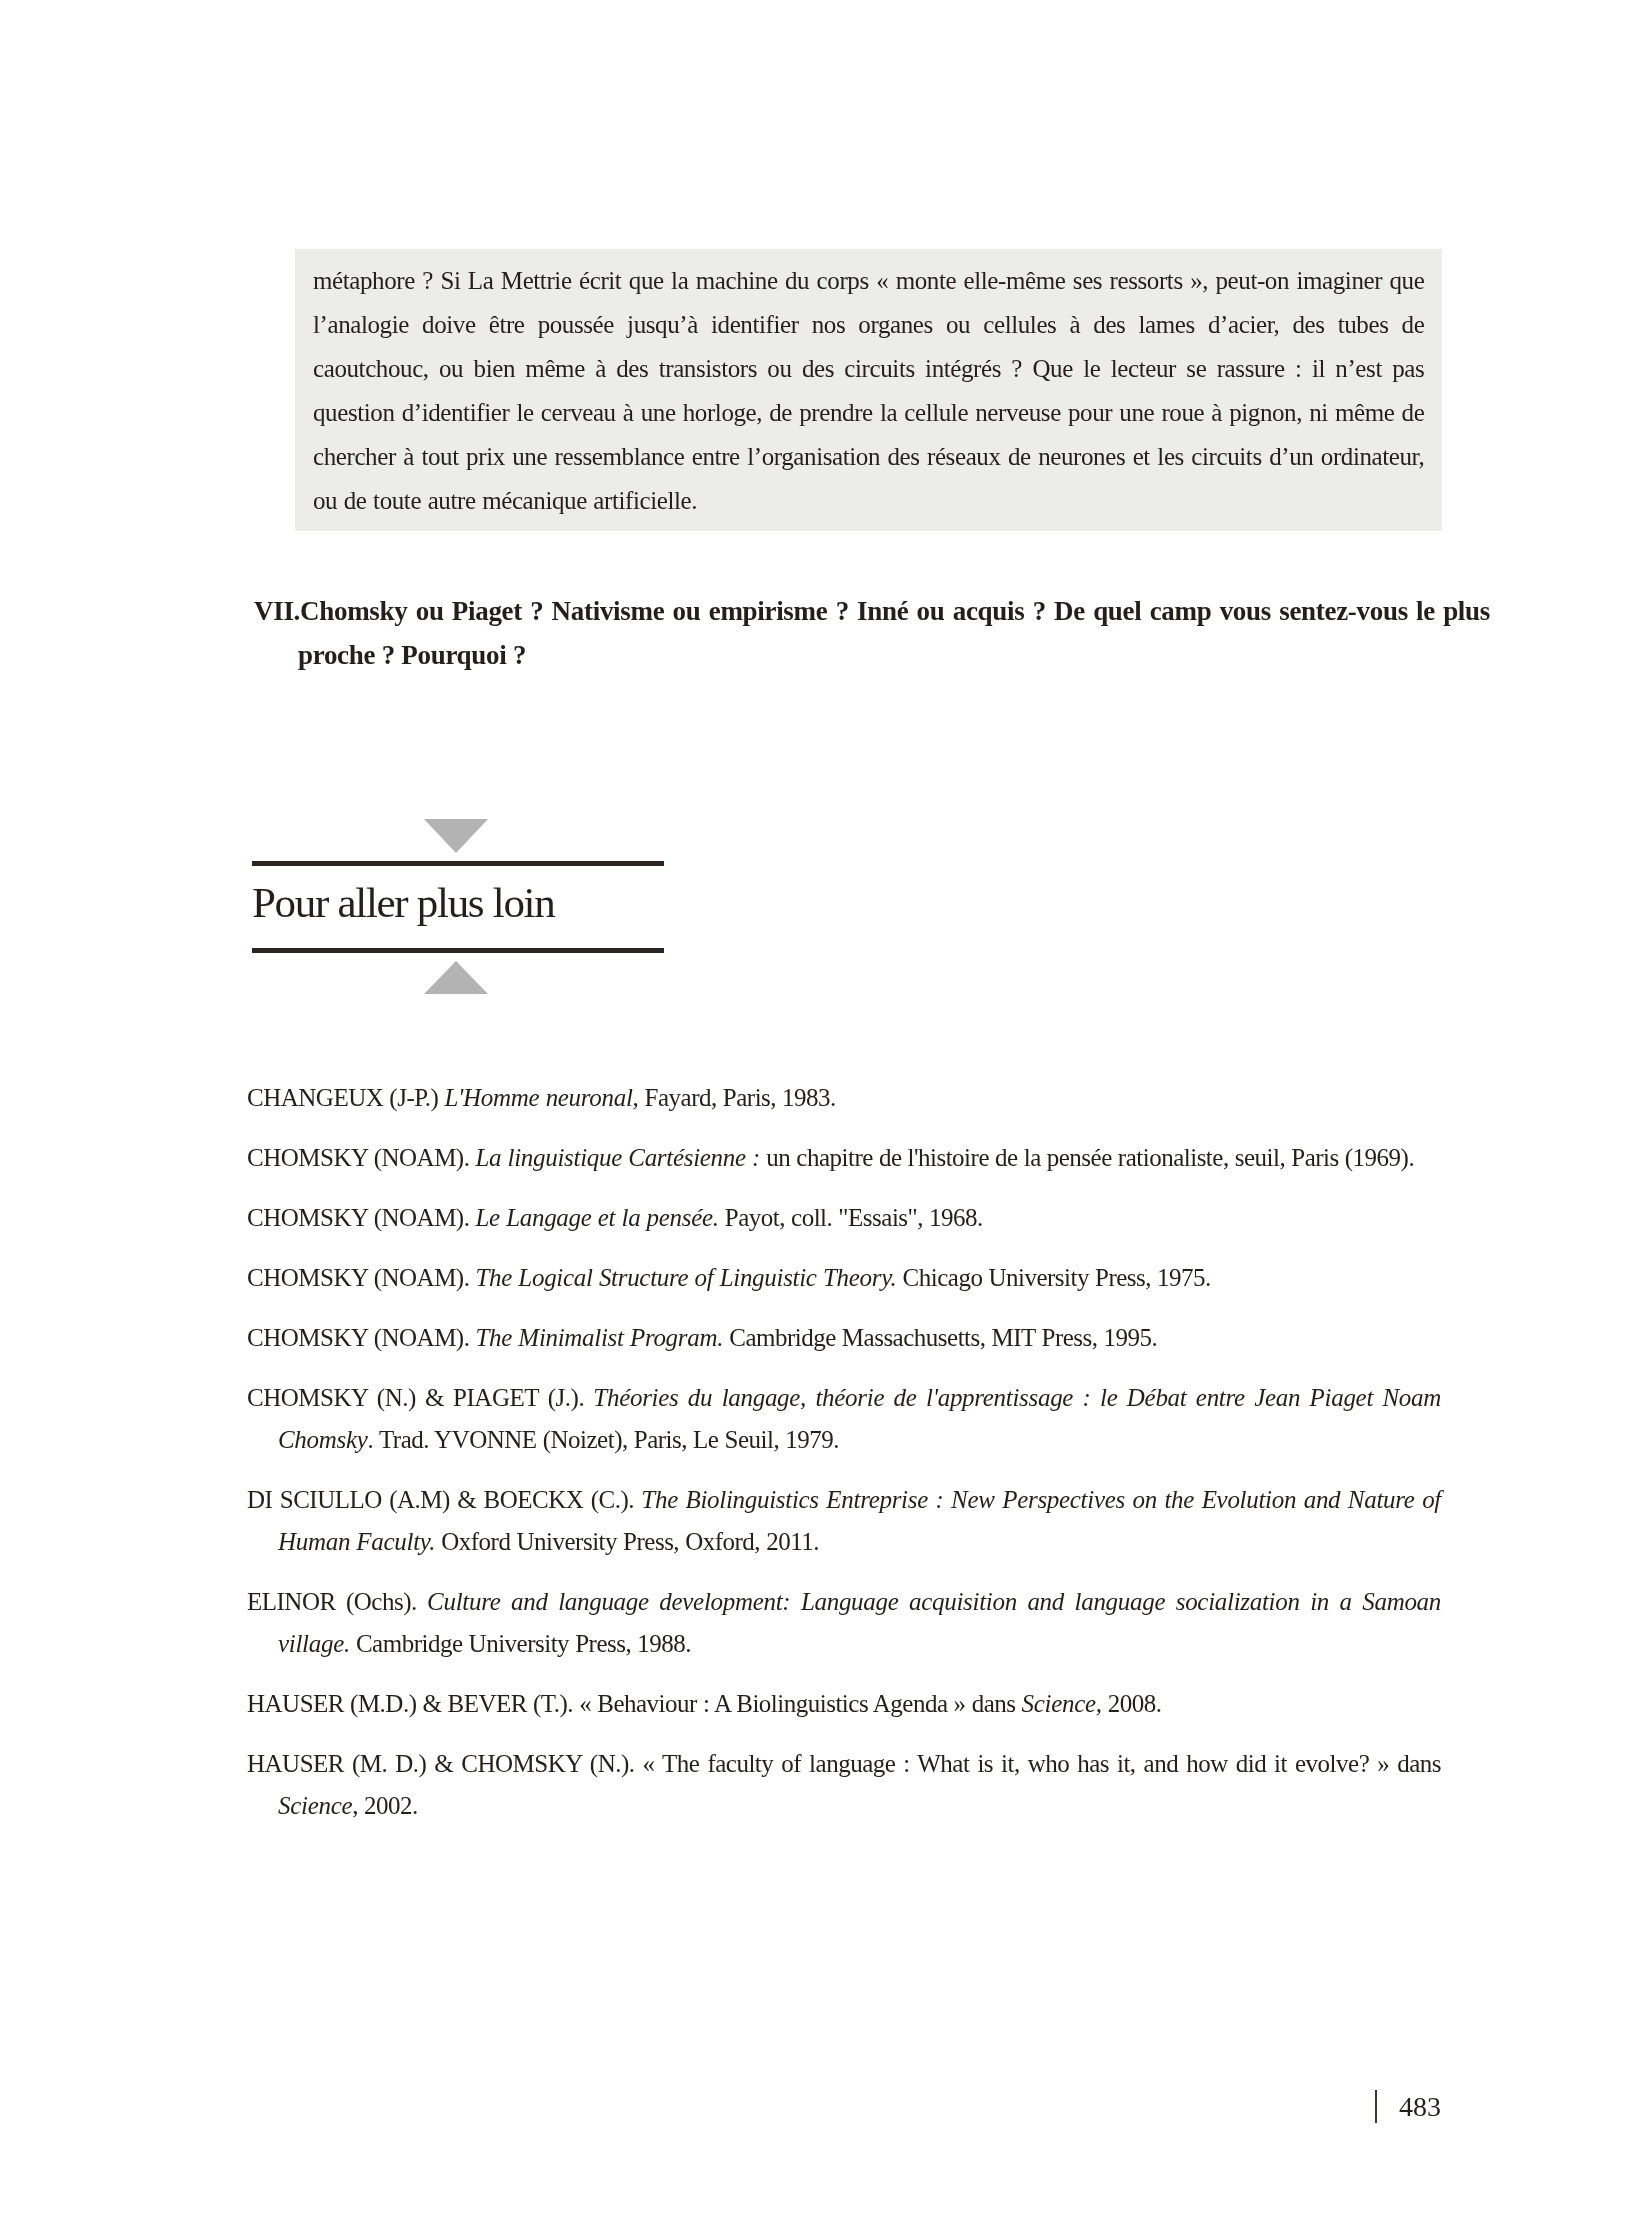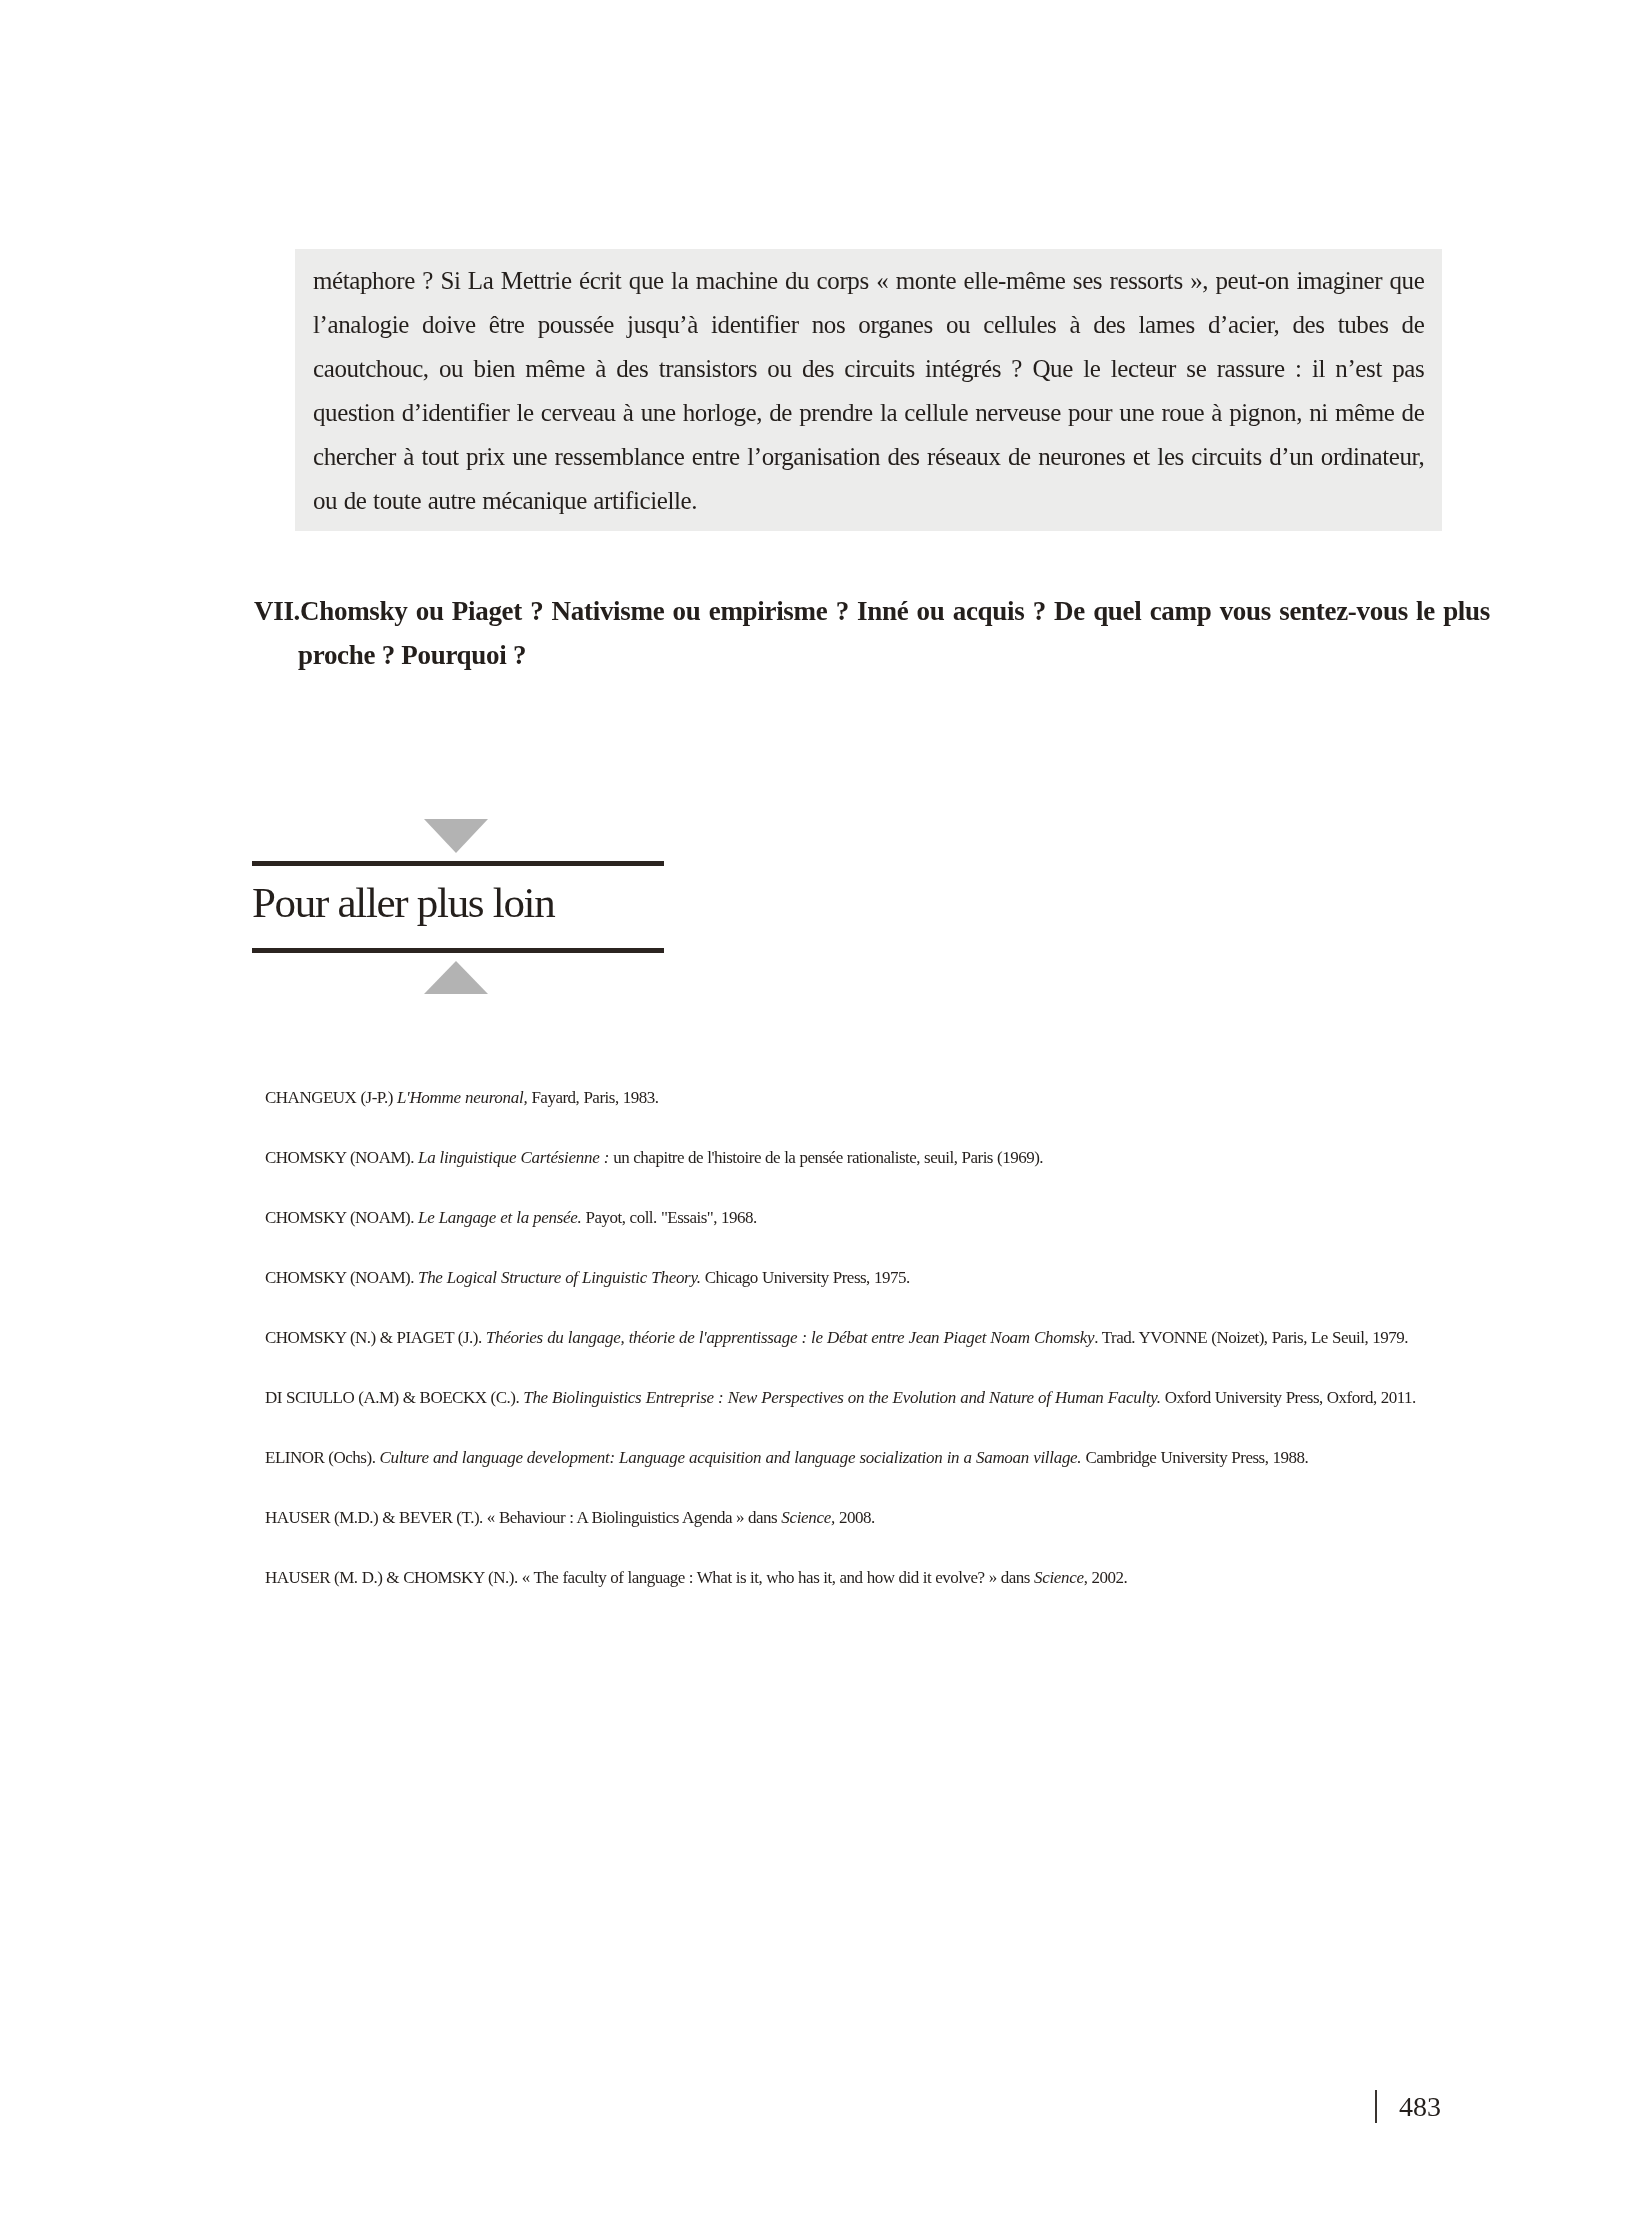--- a/index.html
+++ b/index.html
@@ -61,22 +61,22 @@
     border-left:32px solid transparent;
     border-right:32px solid transparent;
     border-bottom:33px solid #b3b3b3;
   }
   
   .bibliography{
     position:absolute;
     left:247px;top:1077px;width:1194px;
   }
   .bib-entry{
-    margin:0 0 18px 18px;
-    font-size:17px;line-height:42px;
+    margin:0 0 18px 0;
+    font-size:25px;line-height:42px;
     letter-spacing:-0.5px;word-spacing:0.3px;
     text-align:justify;
     padding-left:31px;text-indent:-31px;
   }
   .bib-entry i{letter-spacing:-0.3px;}
   
   .page-number{
     position:absolute;left:1375px;top:2090px;
     display:flex;align-items:center;text-align:right;
   }
@@ -103,20 +103,21 @@
     <div class="section-title">Pour aller plus loin</div>
     <div class="rule rule-bottom"></div>
     <div class="tri tri-up"></div>
   </div>
 
   <div class="bibliography">
       <p class="bib-entry"><span>CHANGEUX (J-P.) </span><i>L'Homme neuronal,</i><span> Fayard, Paris, 1983.</span></p>
       <p class="bib-entry"><span>CHOMSKY (NOAM). </span><i>La linguistique Cartésienne : </i><span>un chapitre de l'histoire de la pensée rationaliste, seuil, Paris (1969).</span></p>
       <p class="bib-entry"><span>CHOMSKY (NOAM). </span><i>Le Langage et la pensée.</i><span> Payot, coll. "Essais", 1968.</span></p>
       <p class="bib-entry"><span>CHOMSKY (NOAM). </span><i>The Logical Structure of Linguistic Theory.</i><span> Chicago University Press, 1975.</span></p>
+      <p class="bib-entry"><span>CHOMSKY (NOAM). </span><i>The Minimalist Program.</i><span> Cambridge Massachusetts, MIT Press, 1995.</span></p>
       <p class="bib-entry"><span>CHOMSKY (N.) &amp; PIAGET (J.). </span><i>Théories du langage, théorie de l'apprentissage : le Débat entre Jean Piaget Noam Chomsky</i><span>. Trad. YVONNE (Noizet), Paris, Le Seuil, 1979.</span></p>
       <p class="bib-entry"><span>DI SCIULLO (A.M) &amp; BOECKX (C.). </span><i>The Biolinguistics Entreprise : New Perspectives on the Evolution and Nature of Human Faculty.</i><span> Oxford University Press, Oxford, 2011.</span></p>
       <p class="bib-entry"><span>ELINOR (Ochs). </span><i>Culture and language development: Language acquisition and language socialization in a Samoan village.</i><span> Cambridge University Press, 1988.</span></p>
       <p class="bib-entry"><span>HAUSER (M.D.) &amp; BEVER (T.). « Behaviour : A Biolinguistics Agenda » dans </span><i>Science,</i><span> 2008.</span></p>
       <p class="bib-entry"><span>HAUSER (M. D.) &amp; CHOMSKY (N.). « The faculty of language : What is it, who has it, and how did it evolve? » dans </span><i>Science</i><span>, 2002.</span></p>
     </div>
 
   <div class="page-number">
     <div class="bar"></div>
     <div class="num">483</div>

